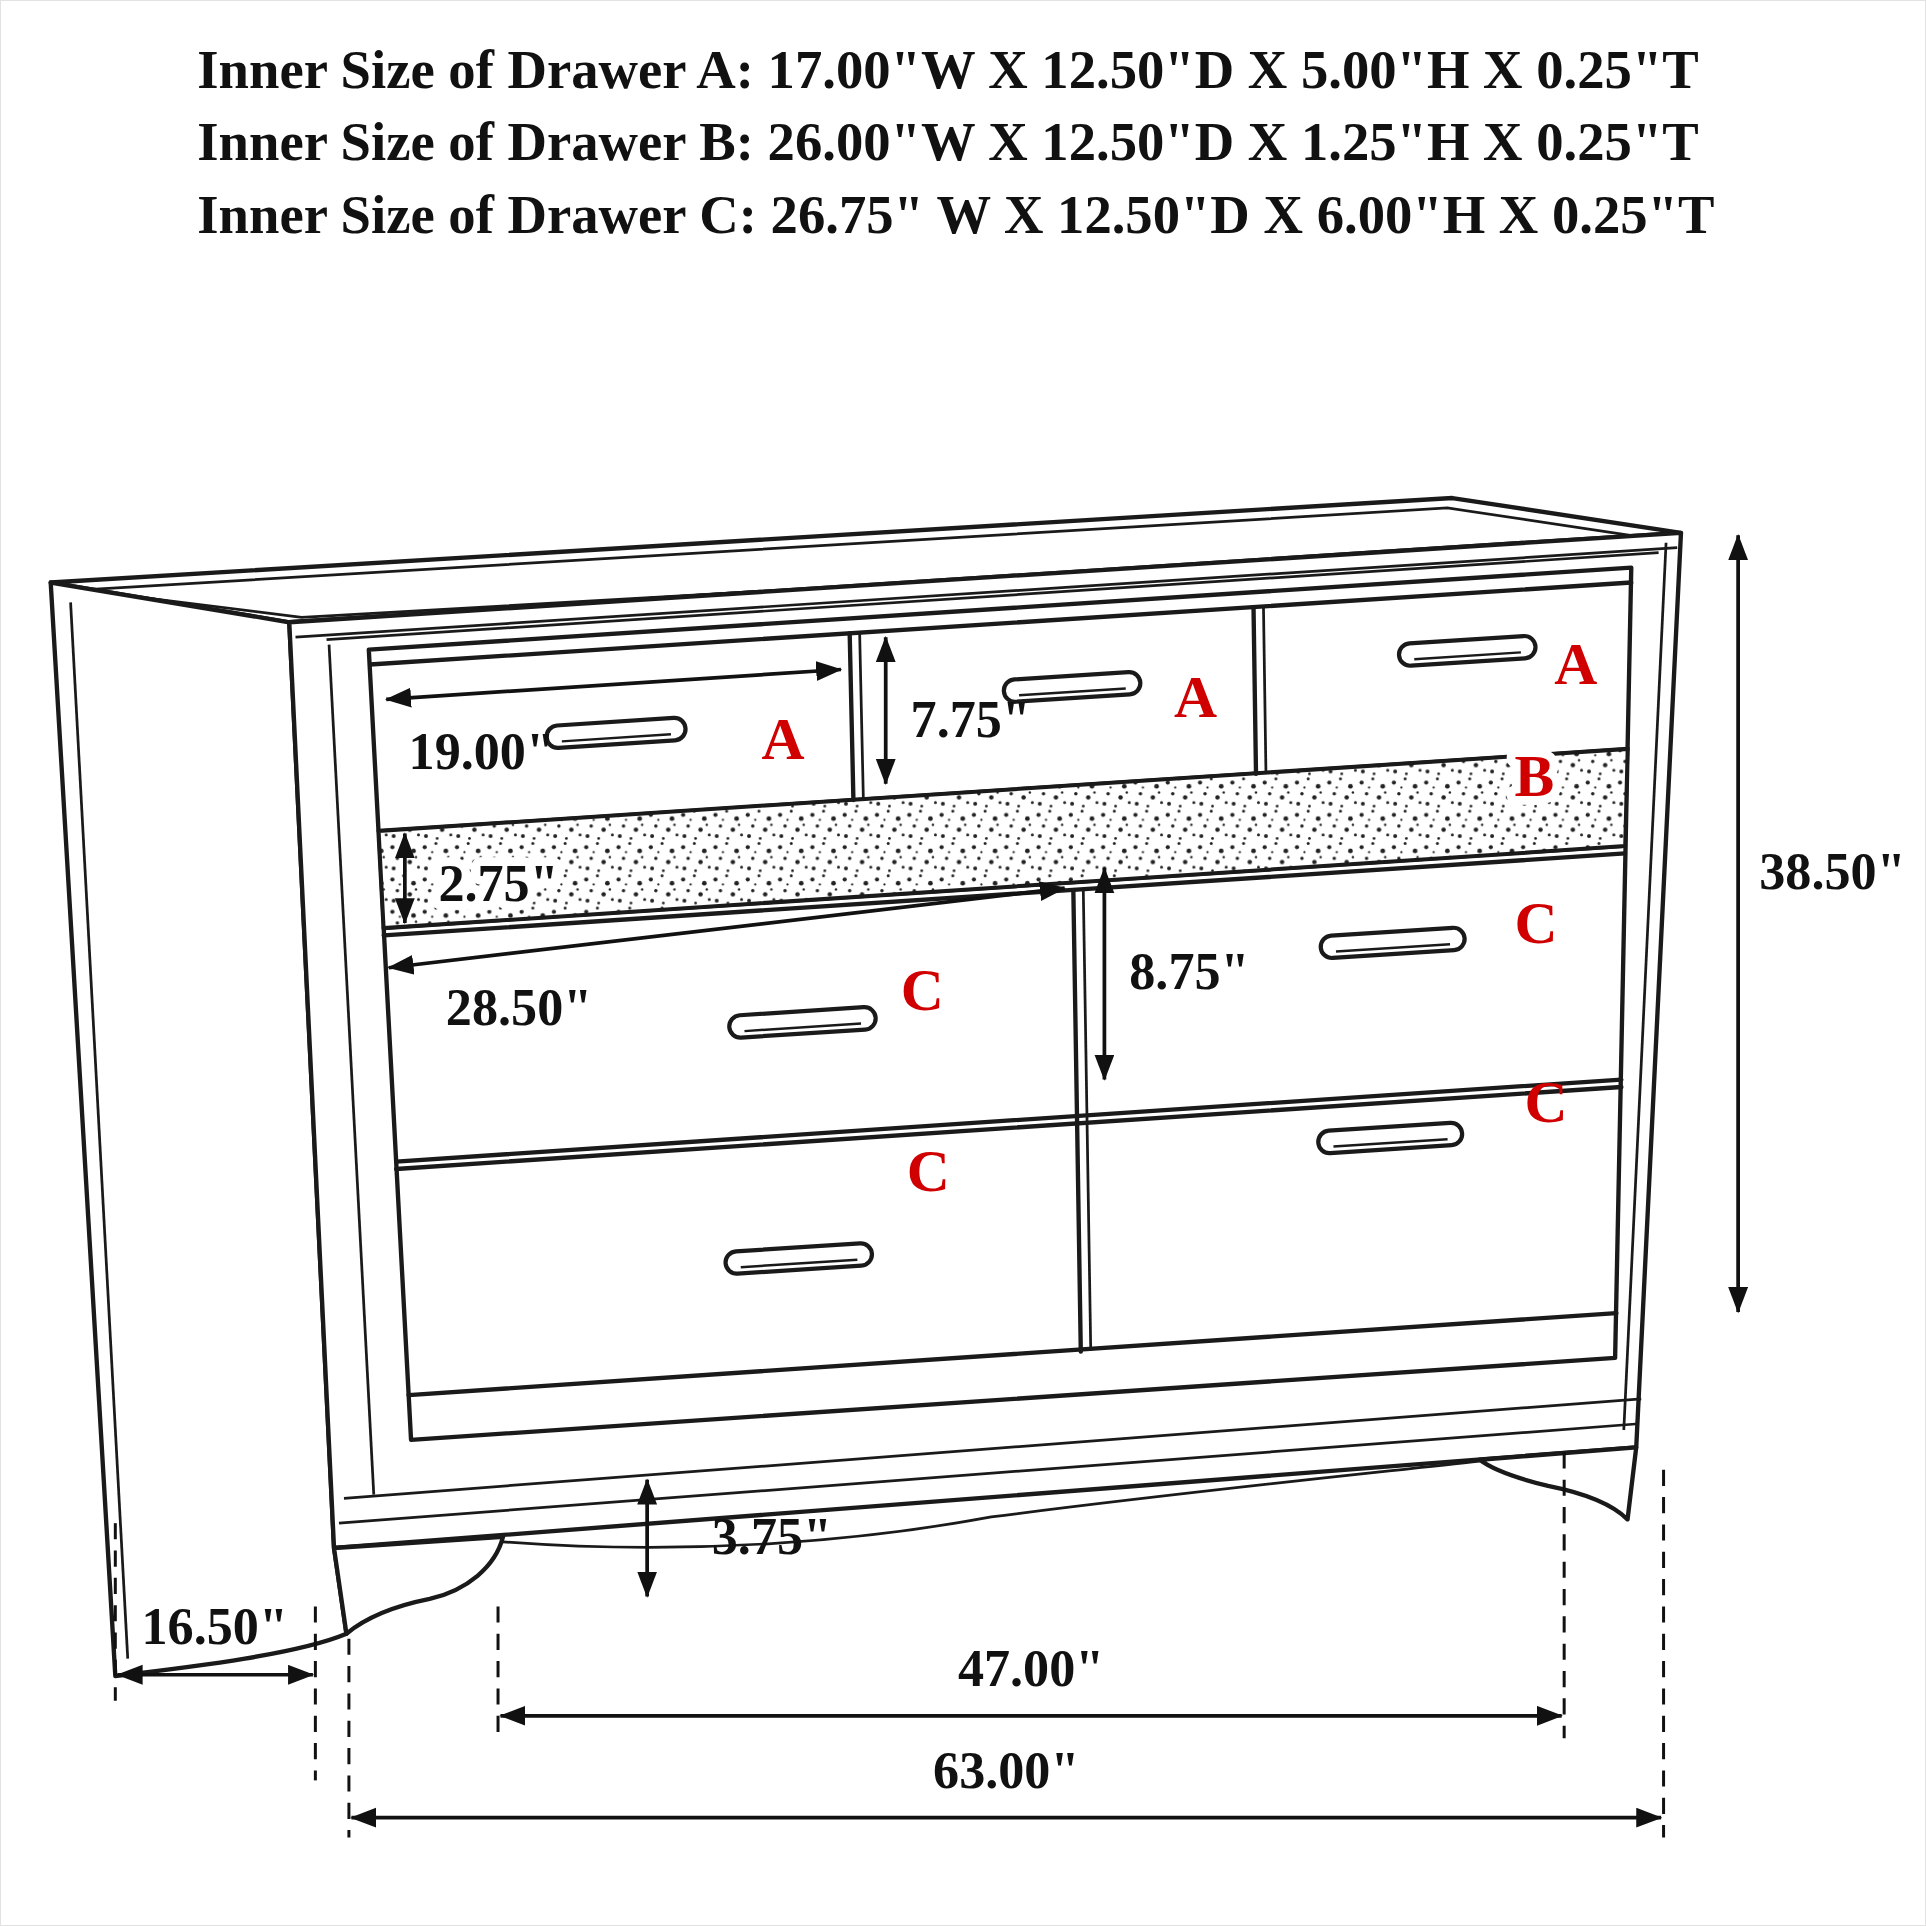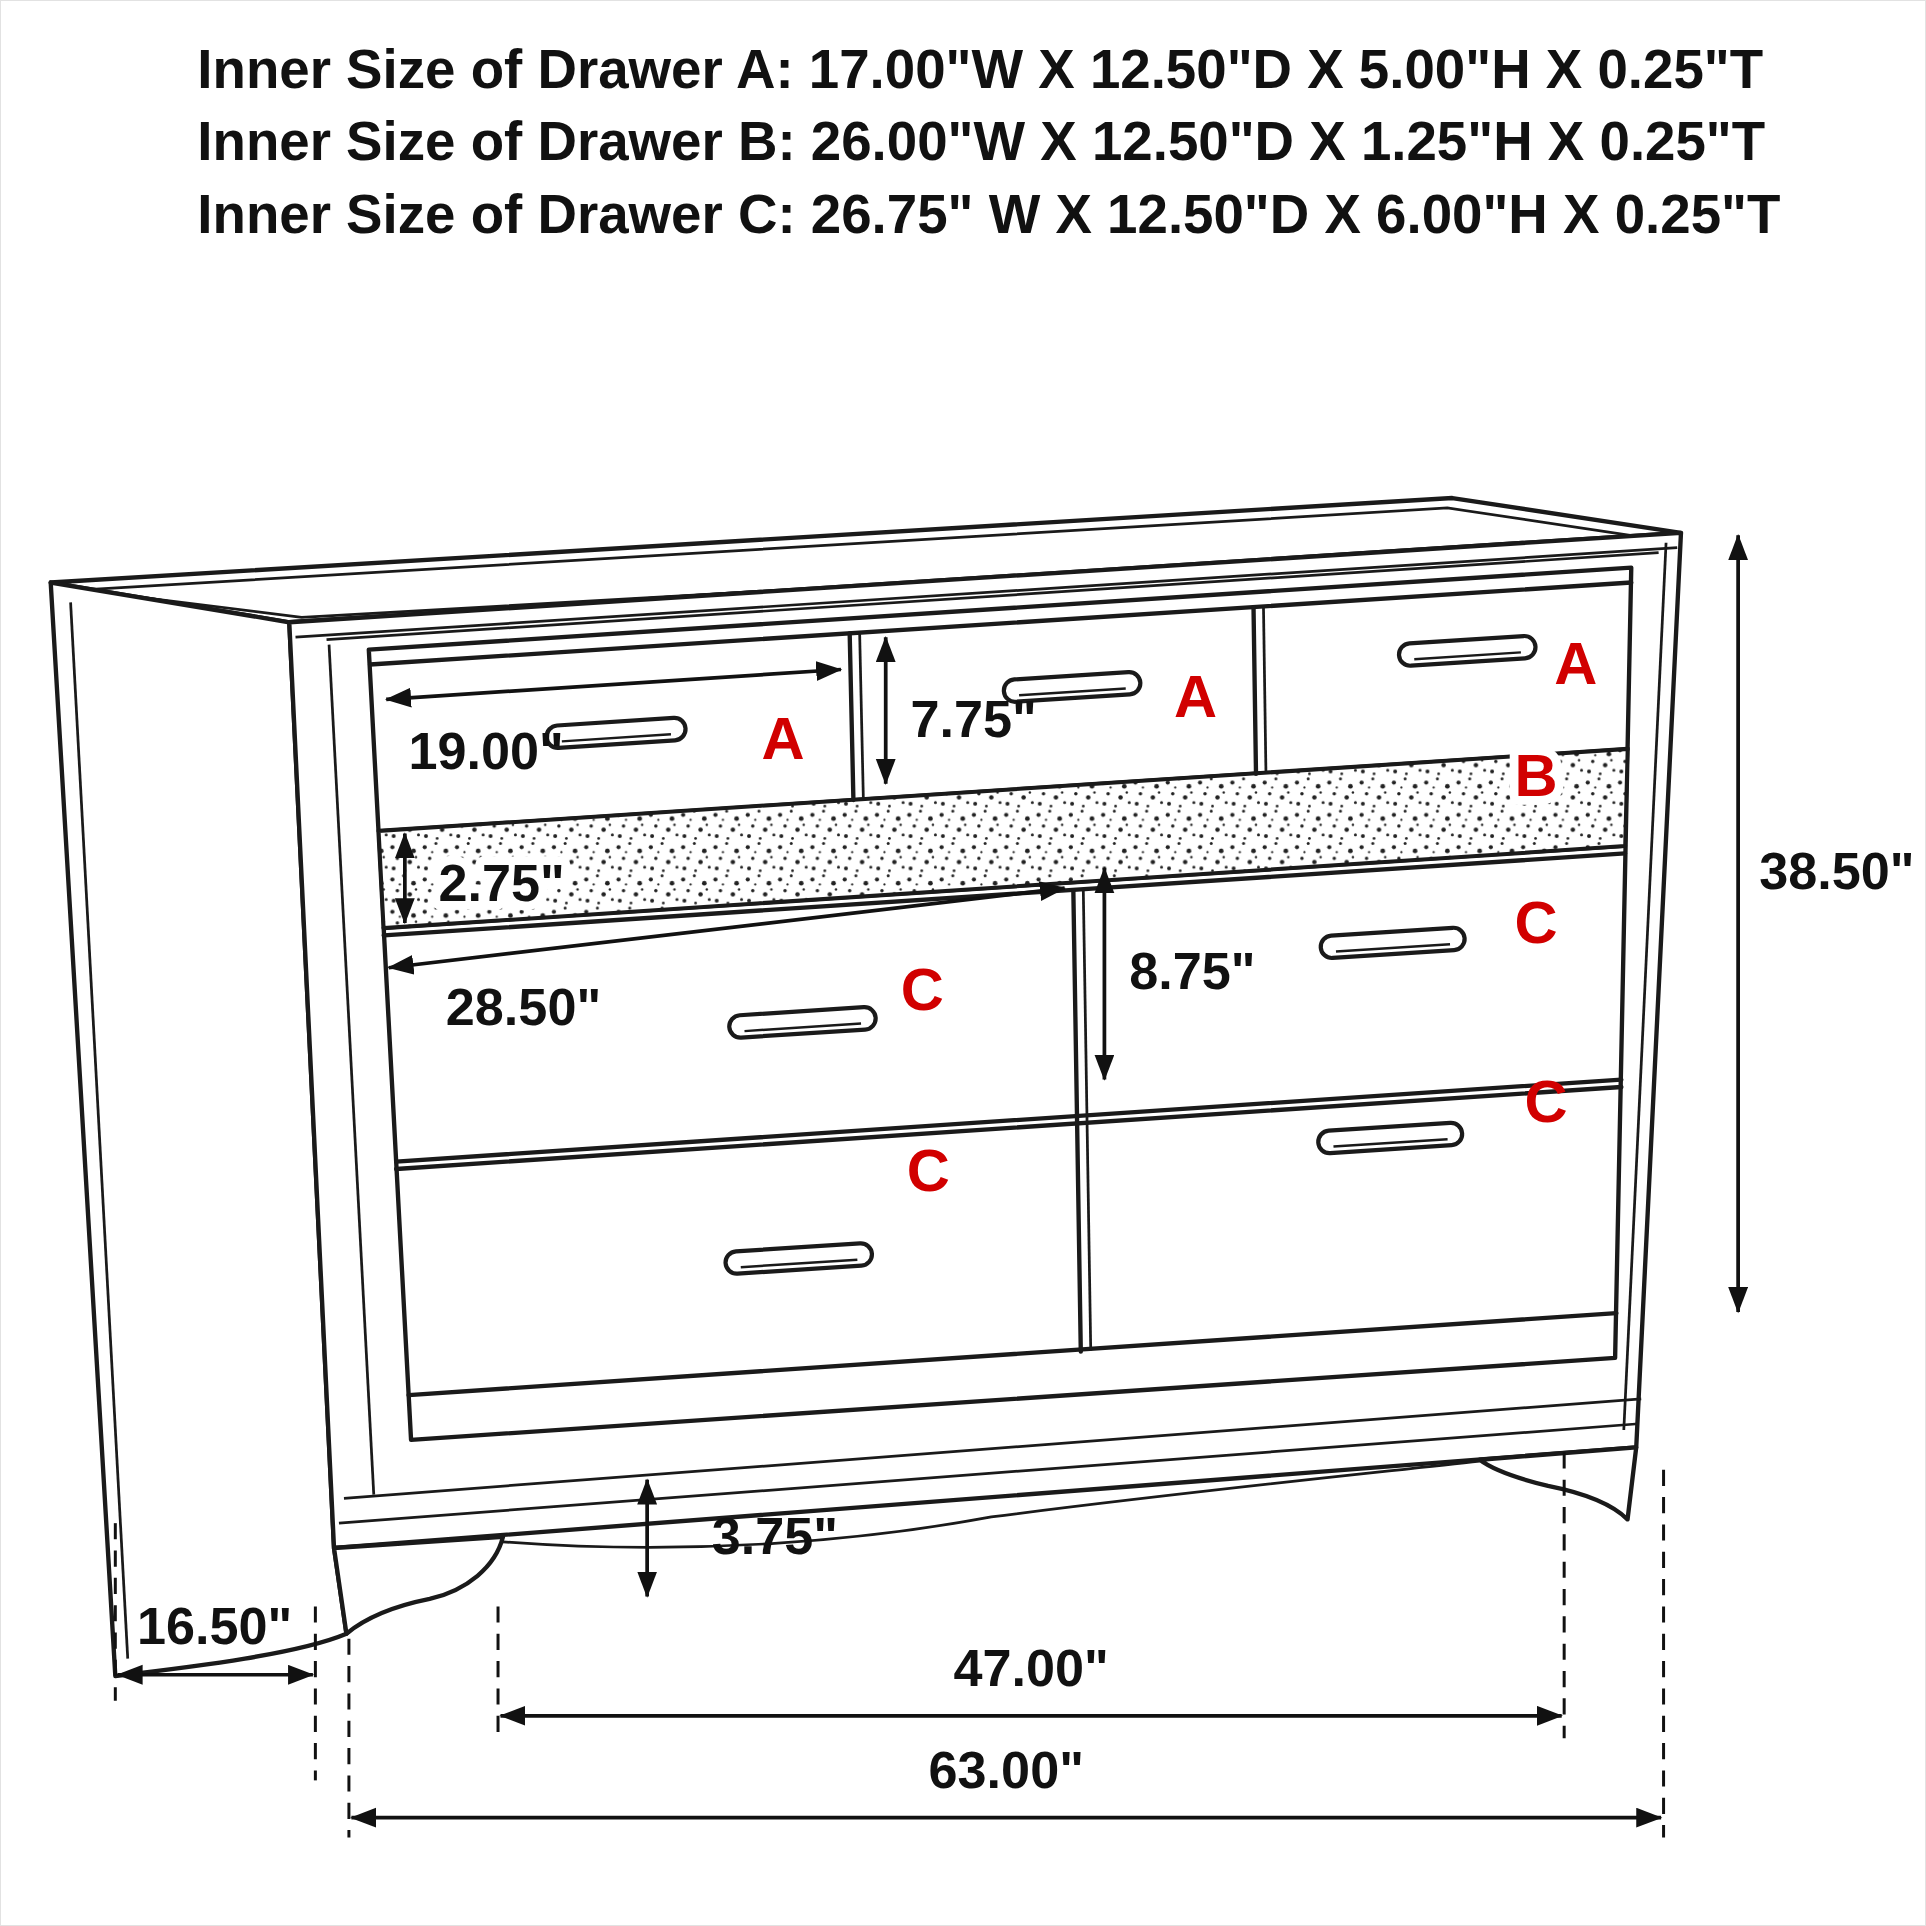--- a/index.html
+++ b/index.html
@@ -1,21 +1,21 @@
 <!DOCTYPE html>
 <html style="font-size:12.3px"><head>
 <meta charset="utf-8">
 <style>
   html,body{margin:0;padding:0;background:#ffffff;}
   .page{
     width:1926px;height:1926px;
     box-sizing:border-box;
     border:0.8px solid #e2e2e2;
     background:#ffffff;
-    font-family:Liberation Sans, sans-serif;
+    font-family:Liberation Serif, serif;
   }
   svg{display:block;}
   .hline{fill:#111111;font-weight:bold;font-size:44px;}
   .dim{fill:#111111;font-weight:bold;font-size:42px;}
   .dim.halo, .red.halo{paint-order:stroke;stroke:#ffffff;stroke-width:14px;stroke-linejoin:round;}
   .red{fill:#d10000;font-weight:bold;font-size:48px;}
   .ol{stroke:#1a1a1a;stroke-width:3.5;fill:none;stroke-linejoin:round;stroke-linecap:round;}
   .ol.f{fill:#ffffff;}
   .thin{stroke:#1a1a1a;stroke-width:2.2;fill:none;}
   .dimline{stroke:#111111;stroke-width:3;fill:none;}

